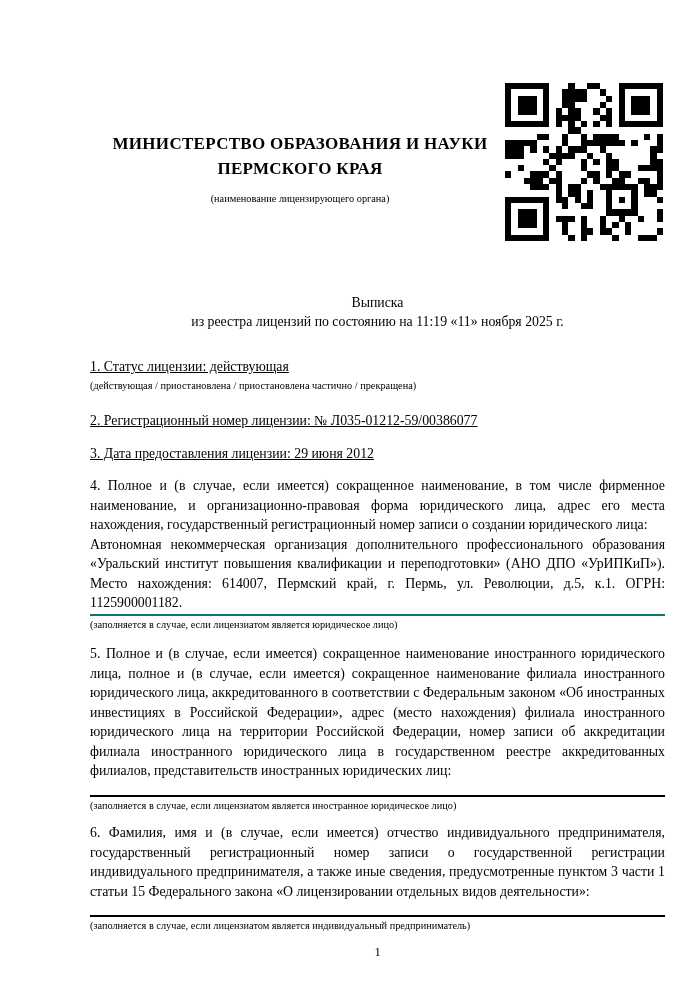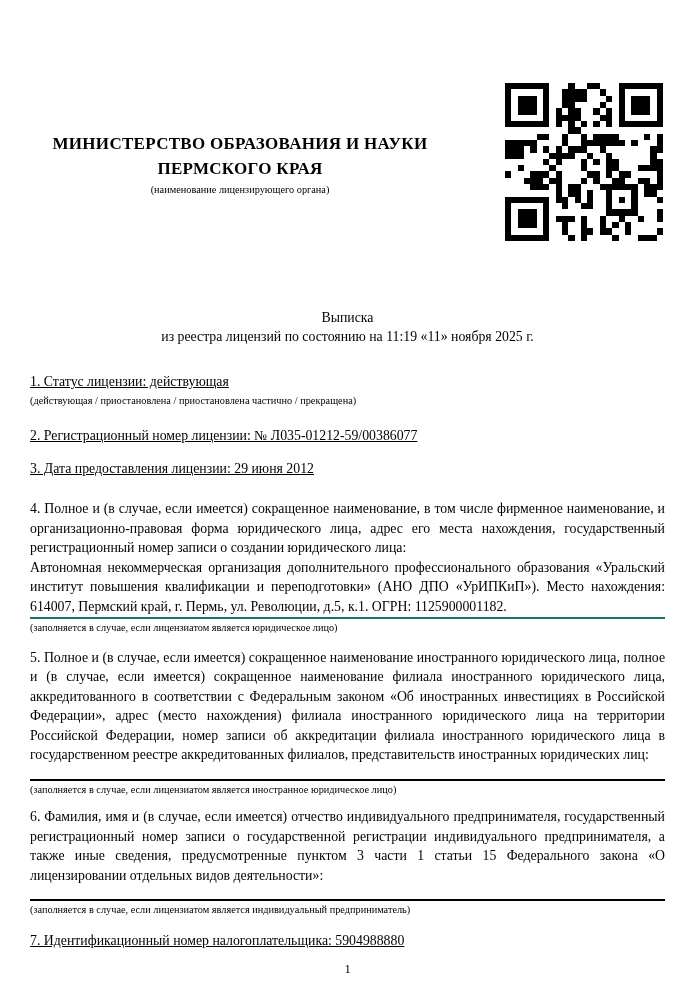--- a/index.html
+++ b/index.html
@@ -1,50 +1,50 @@
 <!DOCTYPE html>
 <html><head>
 <meta charset="utf-8">
 <style>
   html, body { margin: 0; padding: 0; background: #fff; }
   .page {
     position: relative;
     width: 700px;
     height: 989px;
     box-sizing: border-box;
-    padding-left: 30px;
+    padding-left: 90px;
     padding-right: 35px;
     background: #fff;
     color: #000;
     font-family: "Liberation Serif", "DejaVu Serif", serif;
     overflow: hidden;
   }
   .qr {
     position: absolute;
     left: 505px;
     top: 83px;
     width: 158px;
     height: 158px;
   }
   .header { padding-top: 131px; width: 420px; text-align: center; }
   .ministry-line { font-weight: bold; font-size: 17px; line-height: 25px; letter-spacing: 0.3px; }
-  .header-caption { font-size: 10.3px; line-height: 13px; margin-top: 2px; }
-
-  .title { margin-top: 112px; text-align: center; font-size: 13.8px; line-height: 19px; }
+  .header-caption { font-size: 10.3px; line-height: 13px; margin-top: 11px; }
+
+  .title { margin-top: 88px; text-align: center; font-size: 13.8px; line-height: 19px; }
 
   .para { font-size: 13.8px; line-height: 19.5px; text-align: justify; }
   .single { text-align: left; text-decoration: underline; }
   .answer { border-bottom: 2px solid #0f766e; padding-bottom: 1px; }
   .fill-caption { font-size: 10.3px; line-height: 13.5px; text-align: left; margin-top: 2px; }
   .blank-line { height: 12px; border-bottom: 2px solid #000; margin-top: 2px; }
 
   .s1 { margin-top: 26px; }
   .s2 { margin-top: 19px; }
   .s3 { margin-top: 13px; }
-  .s4 { margin-top: 21px; }
+  .s4 { margin-top: 13px; }
   .s5 { margin-top: 13px; }
   .s6 { margin-top: 11px; }
   .s7 { margin-top: 14px; }
 
   .footer { margin-top: 12px; text-align: center; font-size: 12.5px; }
 </style>
 </head>
 <body>
 
 <div class="page">
@@ -375,19 +375,16 @@
     <div class="blank-line"></div>
     <div class="fill-caption">(заполняется в случае, если лицензиатом является иностранное юридическое лицо)</div>
   </div>
 
   <div class="section s6">
     <div class="para">6. Фамилия, имя и (в случае, если имеется) отчество индивидуального предпринимателя, государственный регистрационный номер записи о государственной регистрации индивидуального предпринимателя, а также иные сведения, предусмотренные пунктом 3 части 1 статьи 15 Федерального закона «О лицензировании отдельных видов деятельности»:</div>
     <div class="blank-line"></div>
     <div class="fill-caption">(заполняется в случае, если лицензиатом является индивидуальный предприниматель)</div>
   </div>
 
-  <div class="section s7">
-    <div class="para single">7. Идентификационный номер налогоплательщика: 5904988880</div>
-  </div>
 
   <div class="footer">1</div>
 
 </div>
 
 </body></html>

